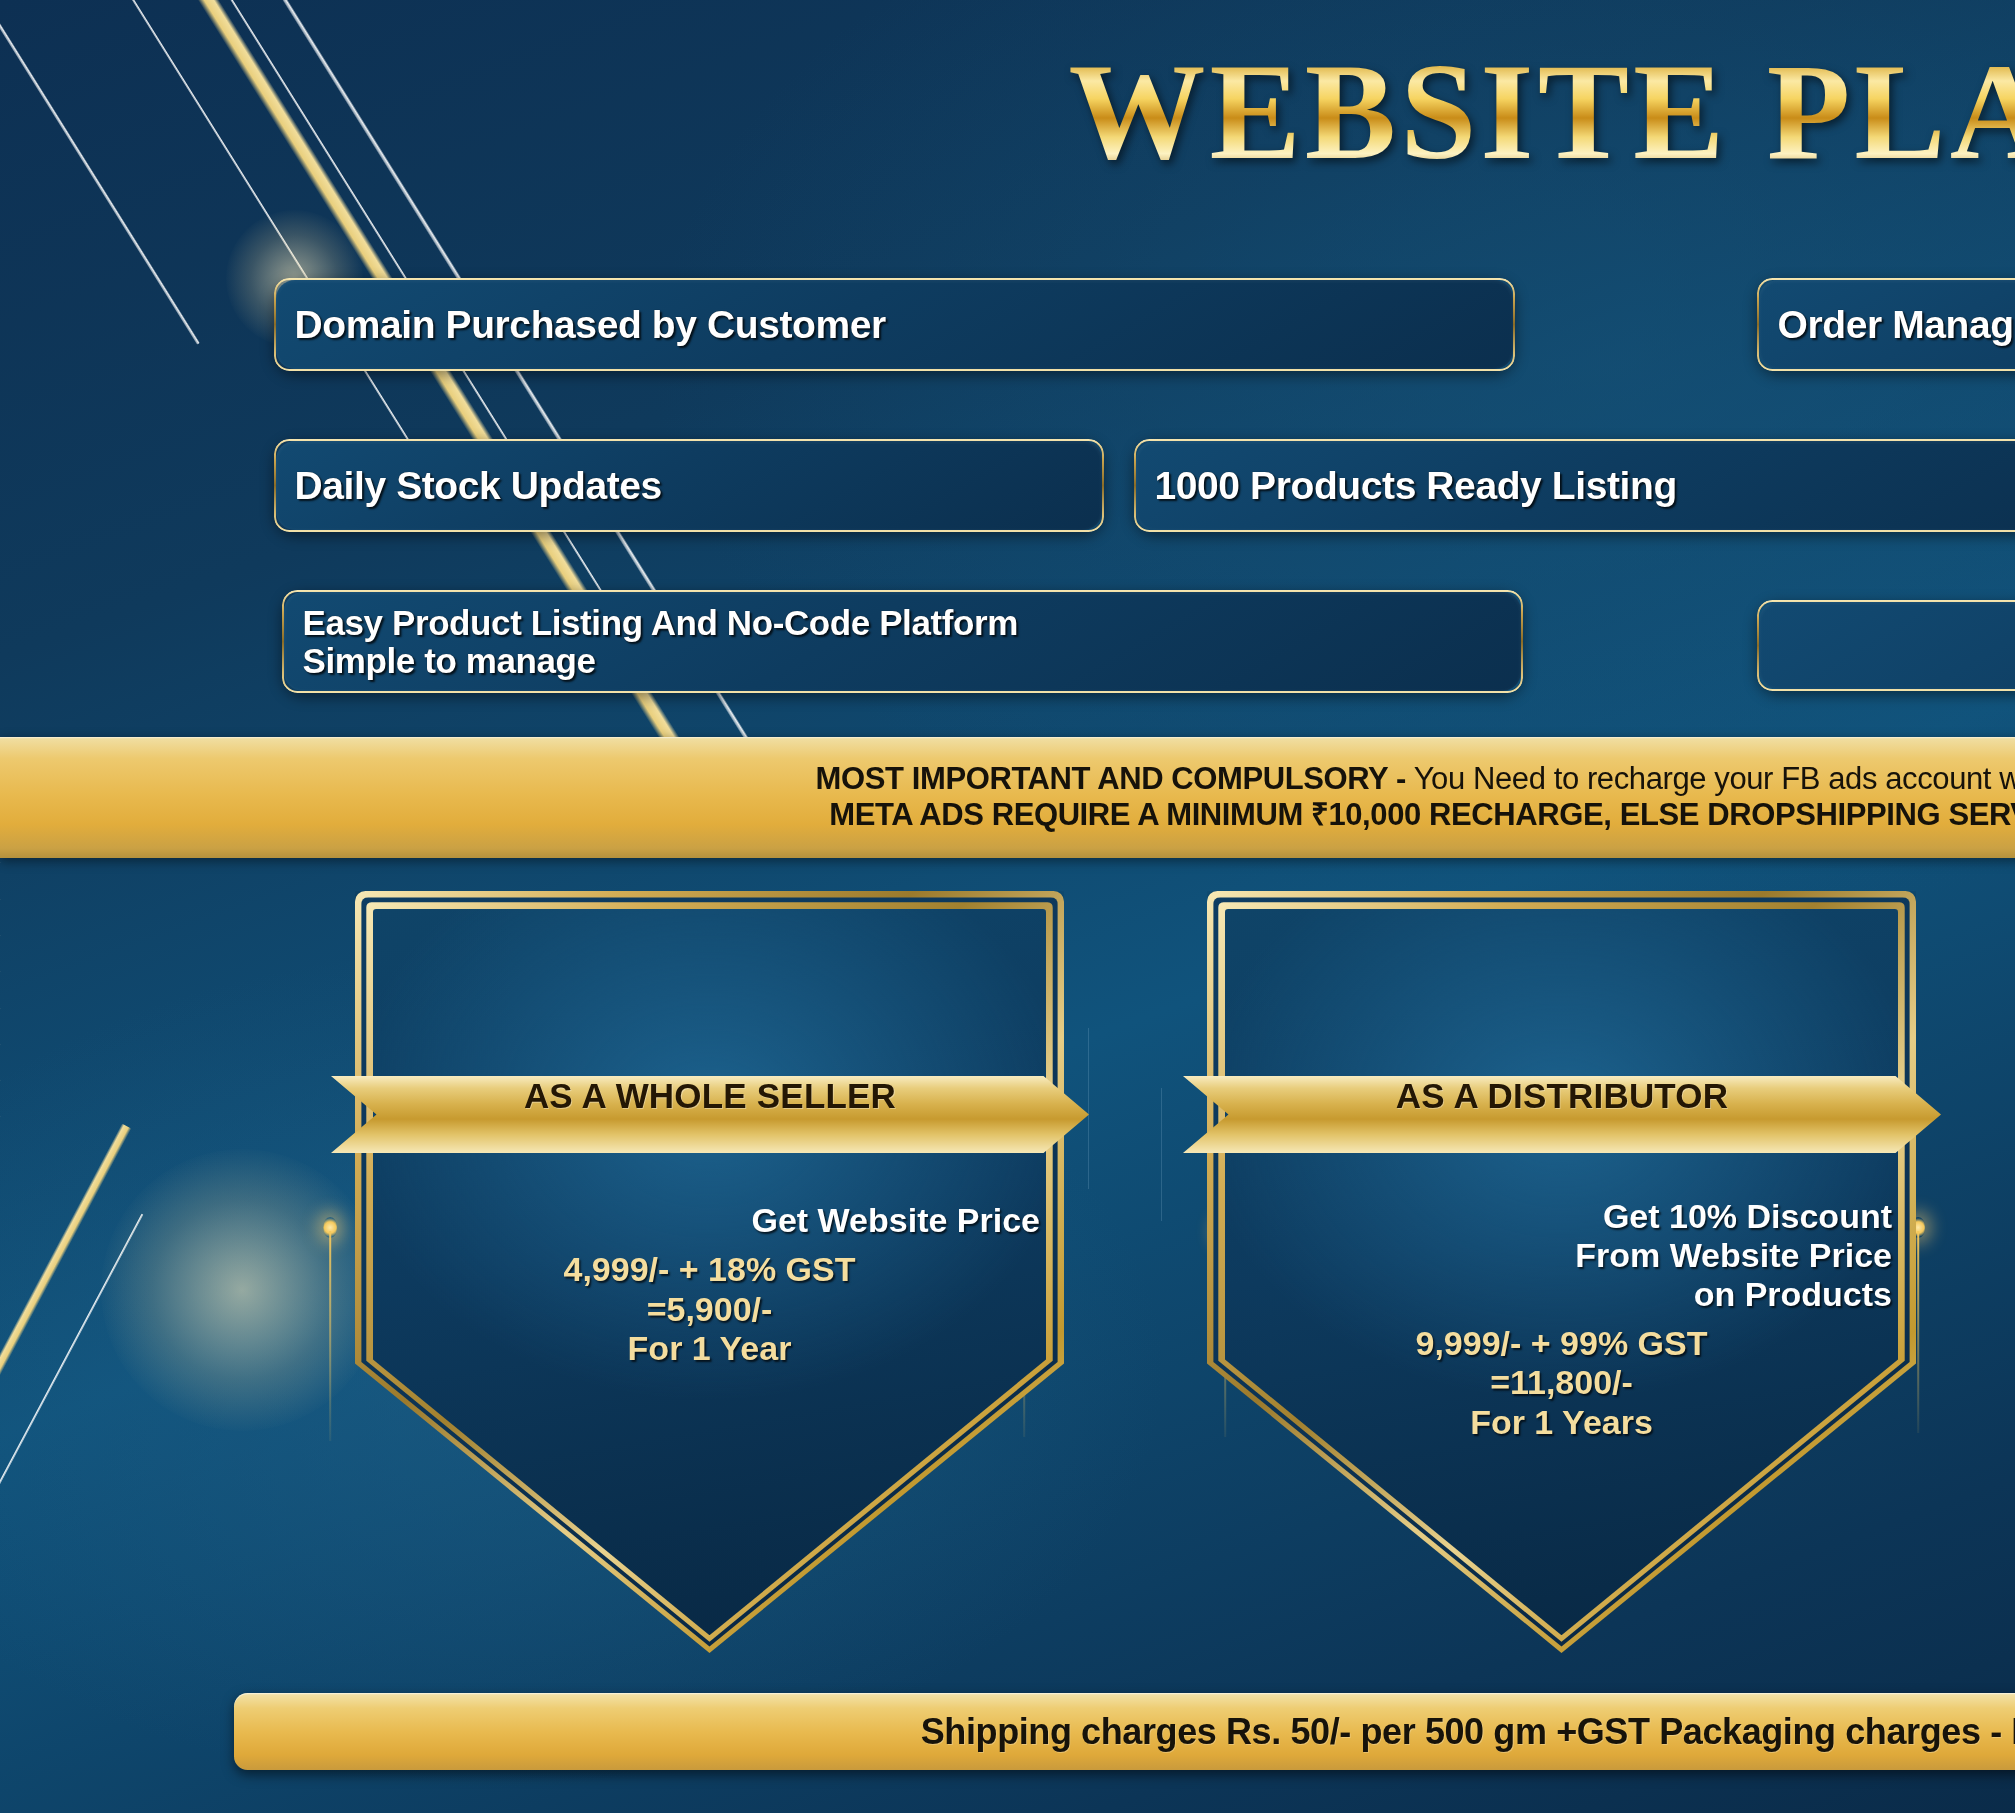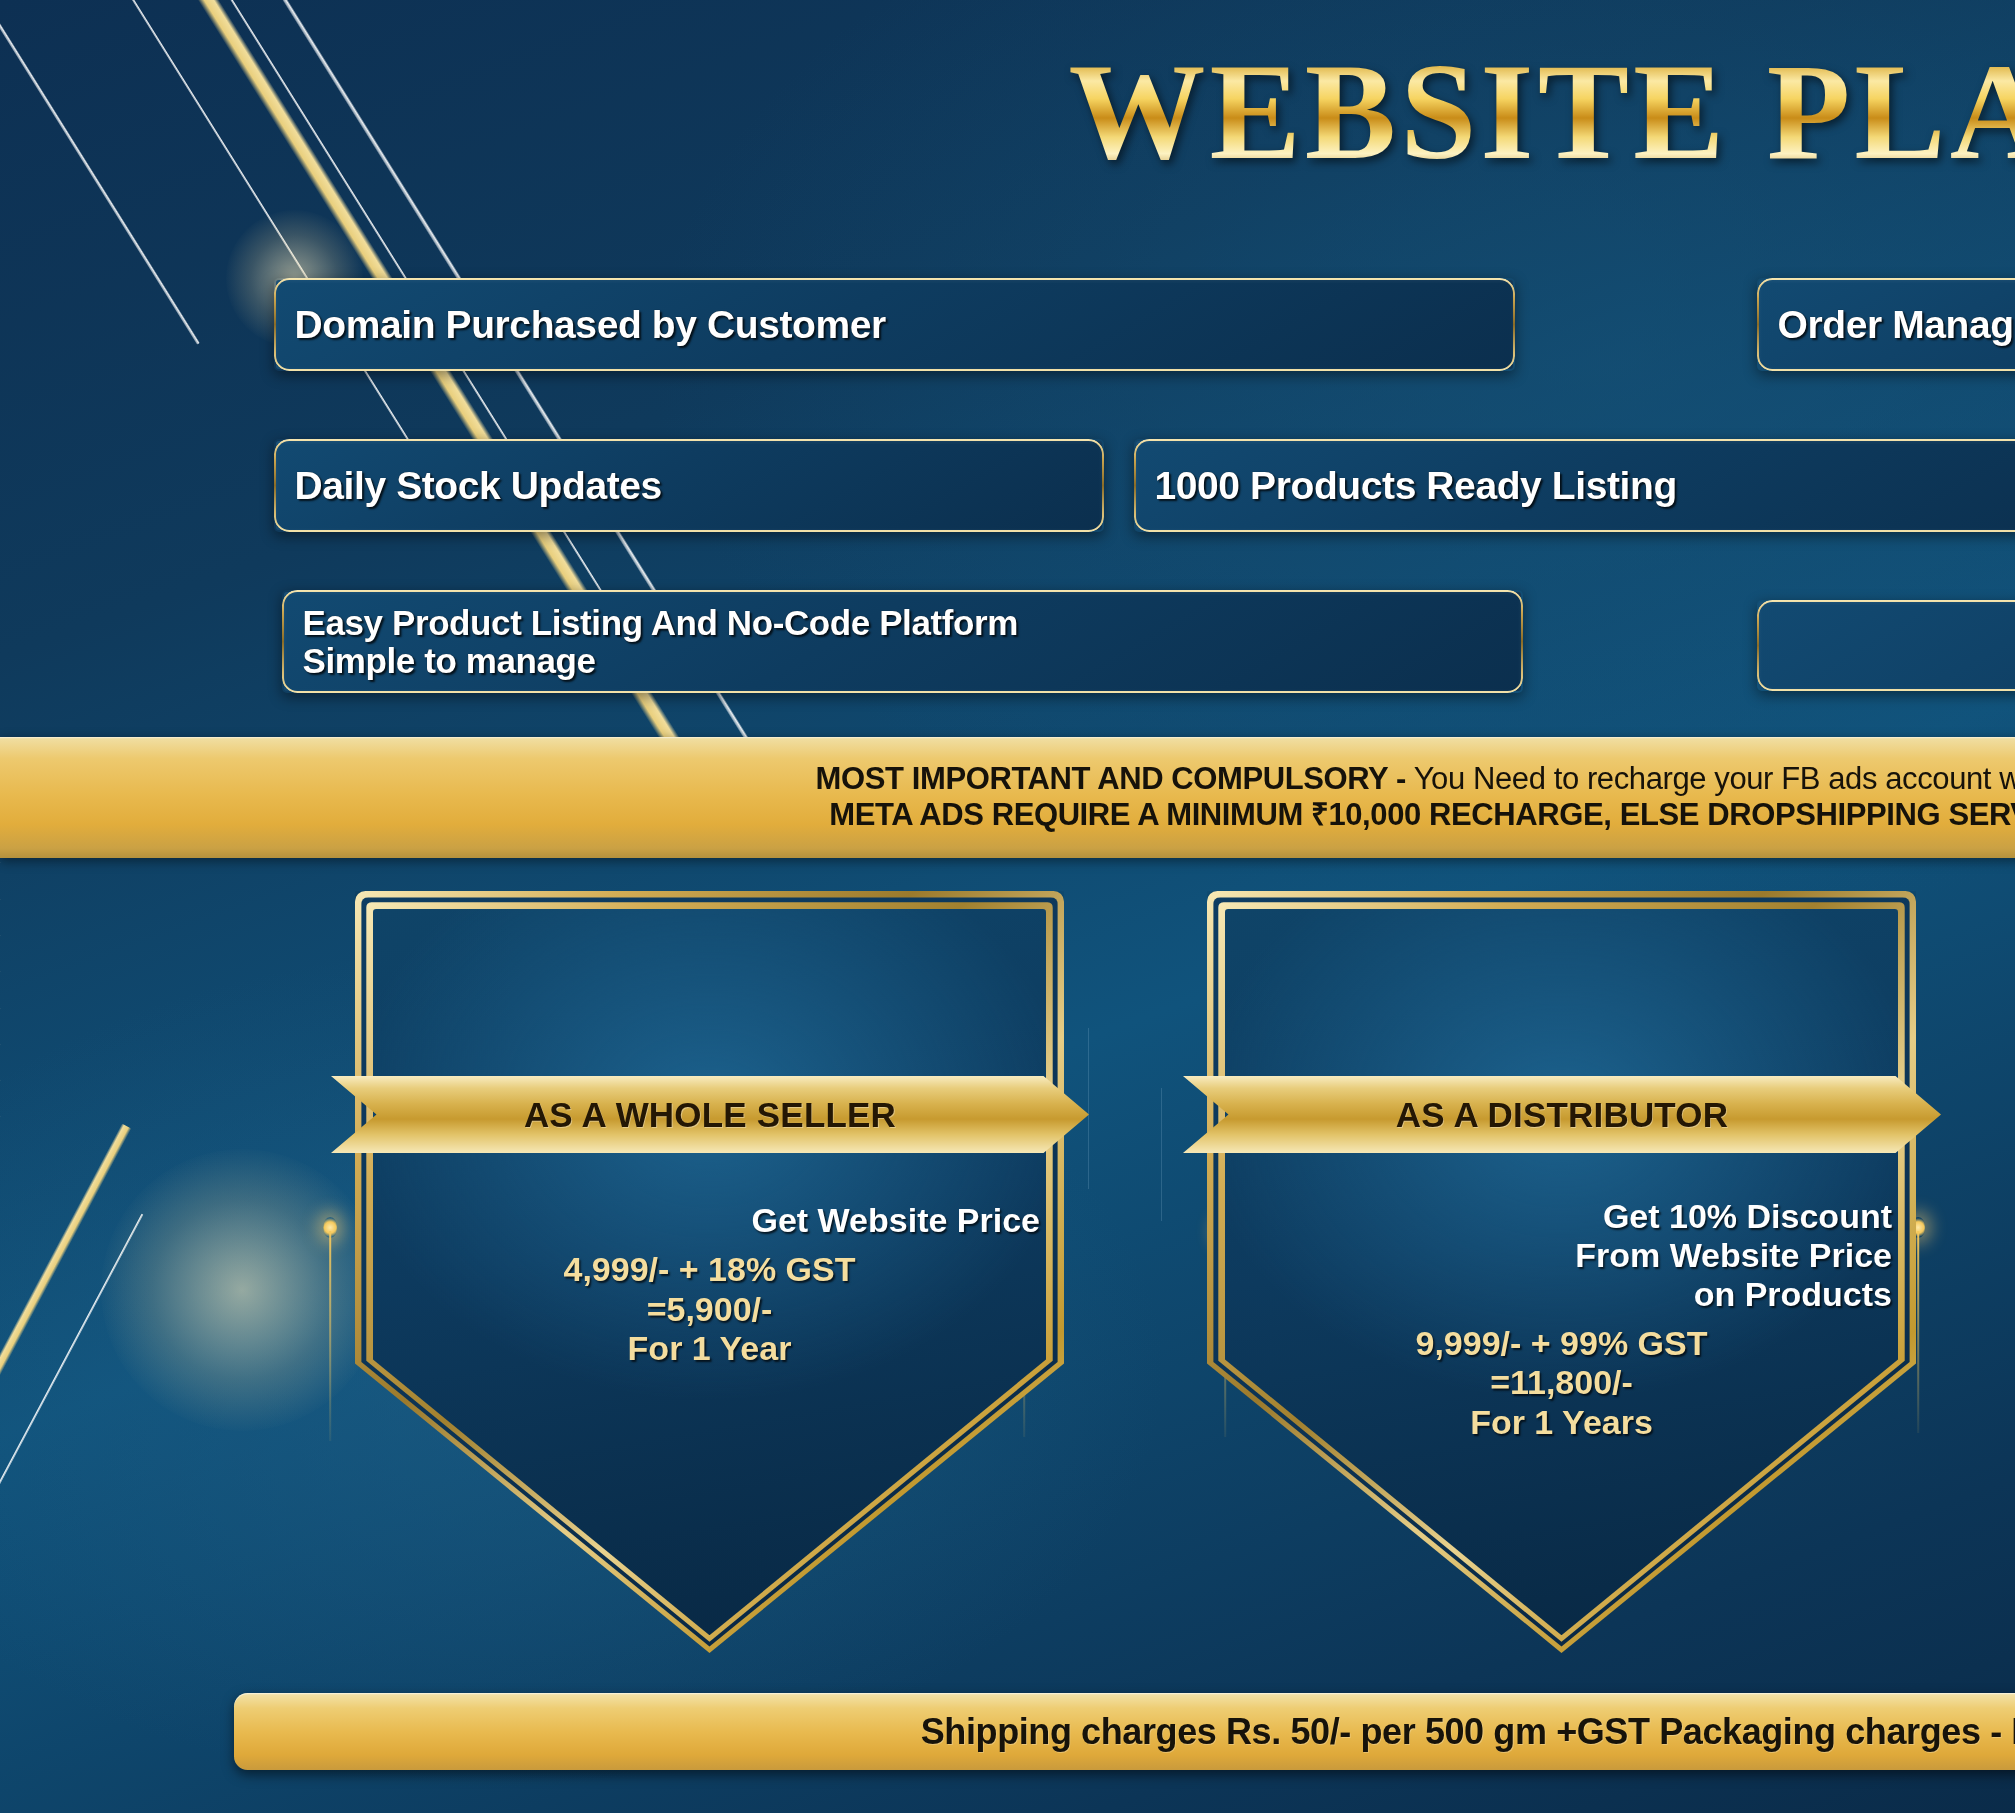--- a/index.html
+++ b/index.html
@@ -71,21 +71,21 @@
       #8a5f12 0%, #d7a62c 12%, #fbe9a4 27%, #f6d461 40%,
       #c98c18 54%, #f4d977 68%, #fdf2c2 80%, #a9720f 100%);
     -webkit-background-clip:text; background-clip:text;
     color:transparent; -webkit-text-fill-color:transparent;
     filter:drop-shadow(3.2px 4.8px 4px rgba(0,0,0,.55));
   }
 
   
   .pill{
     position:absolute;
-    border-radius:5px;
+    border-radius:21px;
     background:linear-gradient(150deg,#124a72 0%, #0e3c60 45%, #0b2f4e 100%);
     border:2px solid transparent;
     background-origin:border-box;
     background-clip:padding-box, border-box;
     box-shadow:0 4px 13.7px rgba(0,0,0,.45), inset 0 0.8px 4px rgba(255,255,255,.07);
     display:flex; align-items:center;
   }
   .pill::before{
     content:""; position:absolute; inset:-2px;
     border-radius:15.3px; padding:2px;
@@ -151,21 +151,21 @@
     position:absolute; inset:17.7px;
     clip-path:polygon(0% 0%, 100% 0%, 100% 62%, 50% 100%, 0% 62%);
     background:
       radial-gradient(ellipse 75% 55% at 50% 28%, rgba(33,110,156,.75) 0%, rgba(13,55,89,0) 72%),
       linear-gradient(170deg,#0f4468 0%, #0d3a5e 45%, #082742 100%);
     border-radius:3.2px 3.2px 0 0;
   }
 
   .ribbon{
     position:absolute; z-index:6;
-    display:flex;align-items:center;justify-content:center;
+    display:flex;align-items:flex-start;justify-content:center;
     background:linear-gradient(to bottom,#f8ecc0 0%,#e8cd7c 16%,#d8b24e 36%,#c79a2f 56%,#e2c368 76%,#f6e8b7 100%);
     box-shadow:0 4px 10.5px rgba(0,0,0,.5);
     clip-path:polygon(0% 0%, 94% 0%, 100% 50%, 94% 100%, 0% 100%, 6% 50%);
   }
   .ribbon span{
     color:#241704; font-weight:700; font-size:35px; letter-spacing:0.2px;
     text-shadow:0.8px 0.8px 0.4px rgba(255,255,255,.35);
     white-space:nowrap;
   }
 

